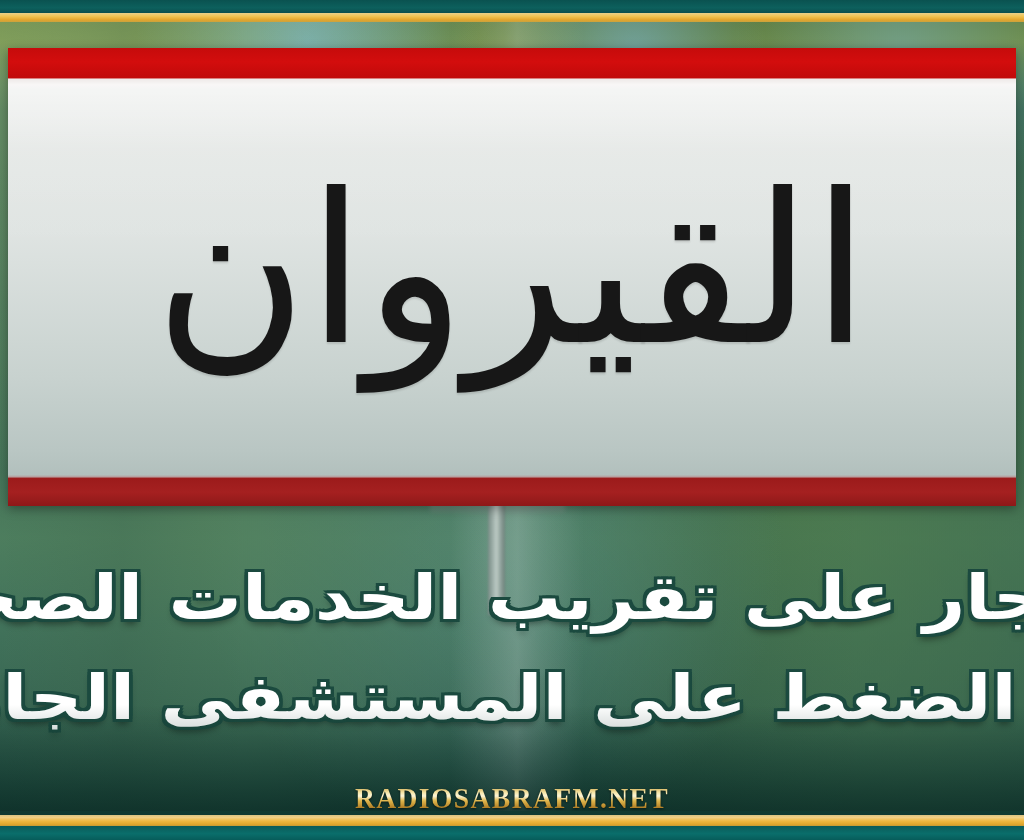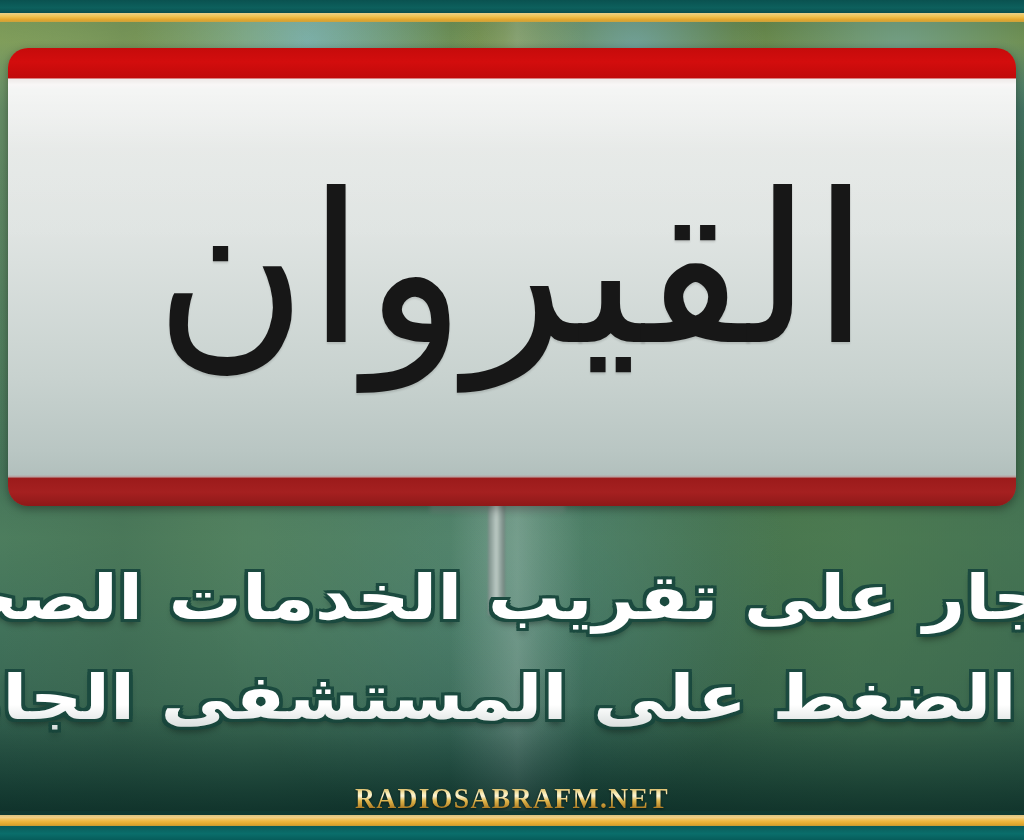--- a/index.html
+++ b/index.html
@@ -97,21 +97,21 @@
   .pole-cap {
     position:absolute; left:430px; top:495px; width:135px; height:18px;
     background:linear-gradient(180deg,rgba(190,200,197,.75),rgba(120,135,130,.35));
     opacity:.6; z-index:5; filter:blur(2px);
   }
 
   
   .sign {
     position:absolute; left:8px; top:48px; width:1008px; height:458px;
     z-index:10;
-    border-radius:20px;
+    border-radius:0;
     background:linear-gradient(180deg,#c60b0b 0%,#d30d0d 3%,#c10a0a 6.5%,
       #f0eceb 6.8%, #f0eceb 8%,
       #e9ebe9 9%, #dfe4e2 40%, #c8d2cf 72%, #b9c6c3 88%, #b2c0bd 93.2%,
       #b7a0a0 93.6%,
       #9c1b1b 94%, #a52020 97%, #8e1818 100%);
     box-shadow:0 3px 10px rgba(0,0,0,.35);
   }
   .sign-inner-highlight {
     position:absolute; left:0; top:0; width:100%; height:100%;
     border-radius:10px;

